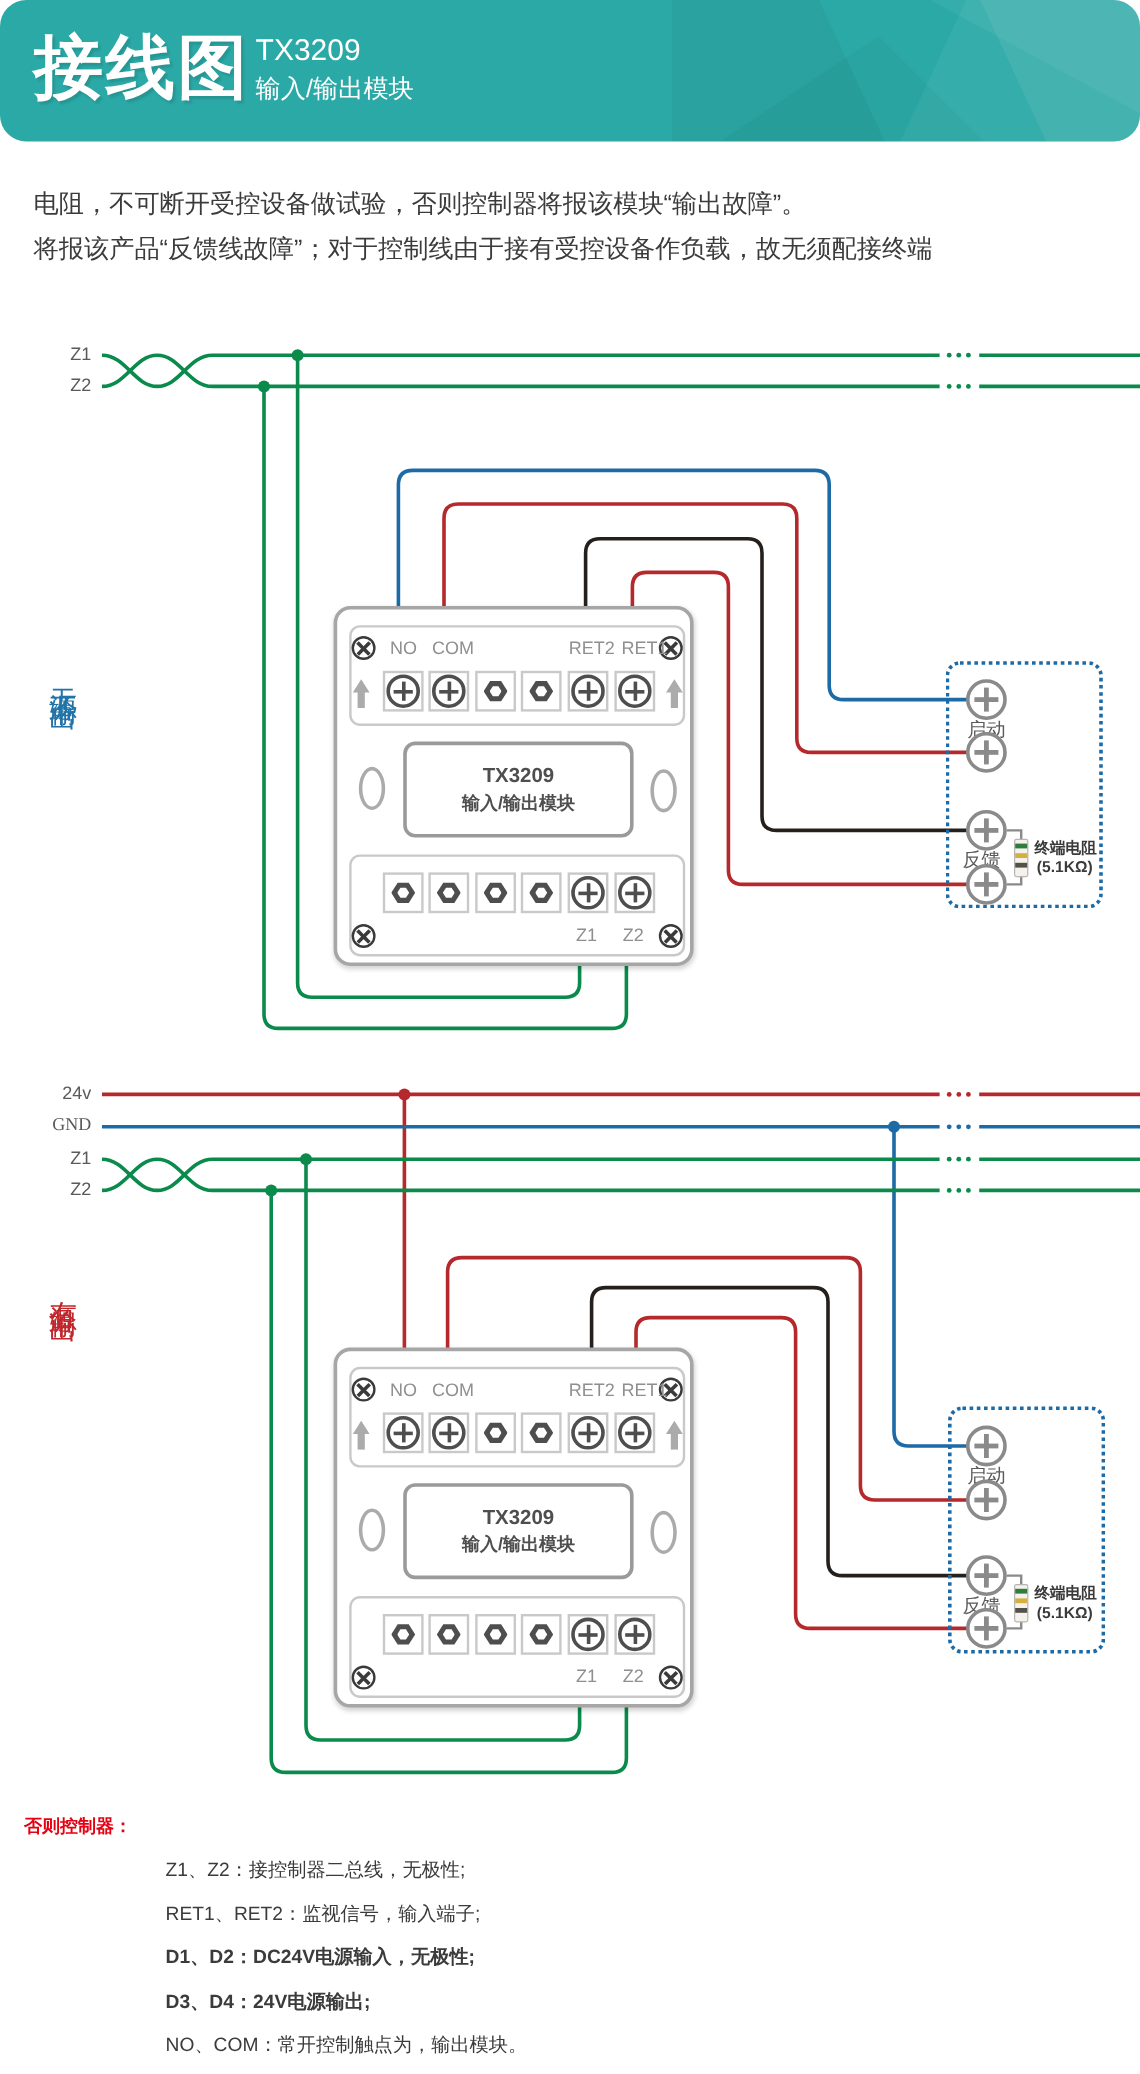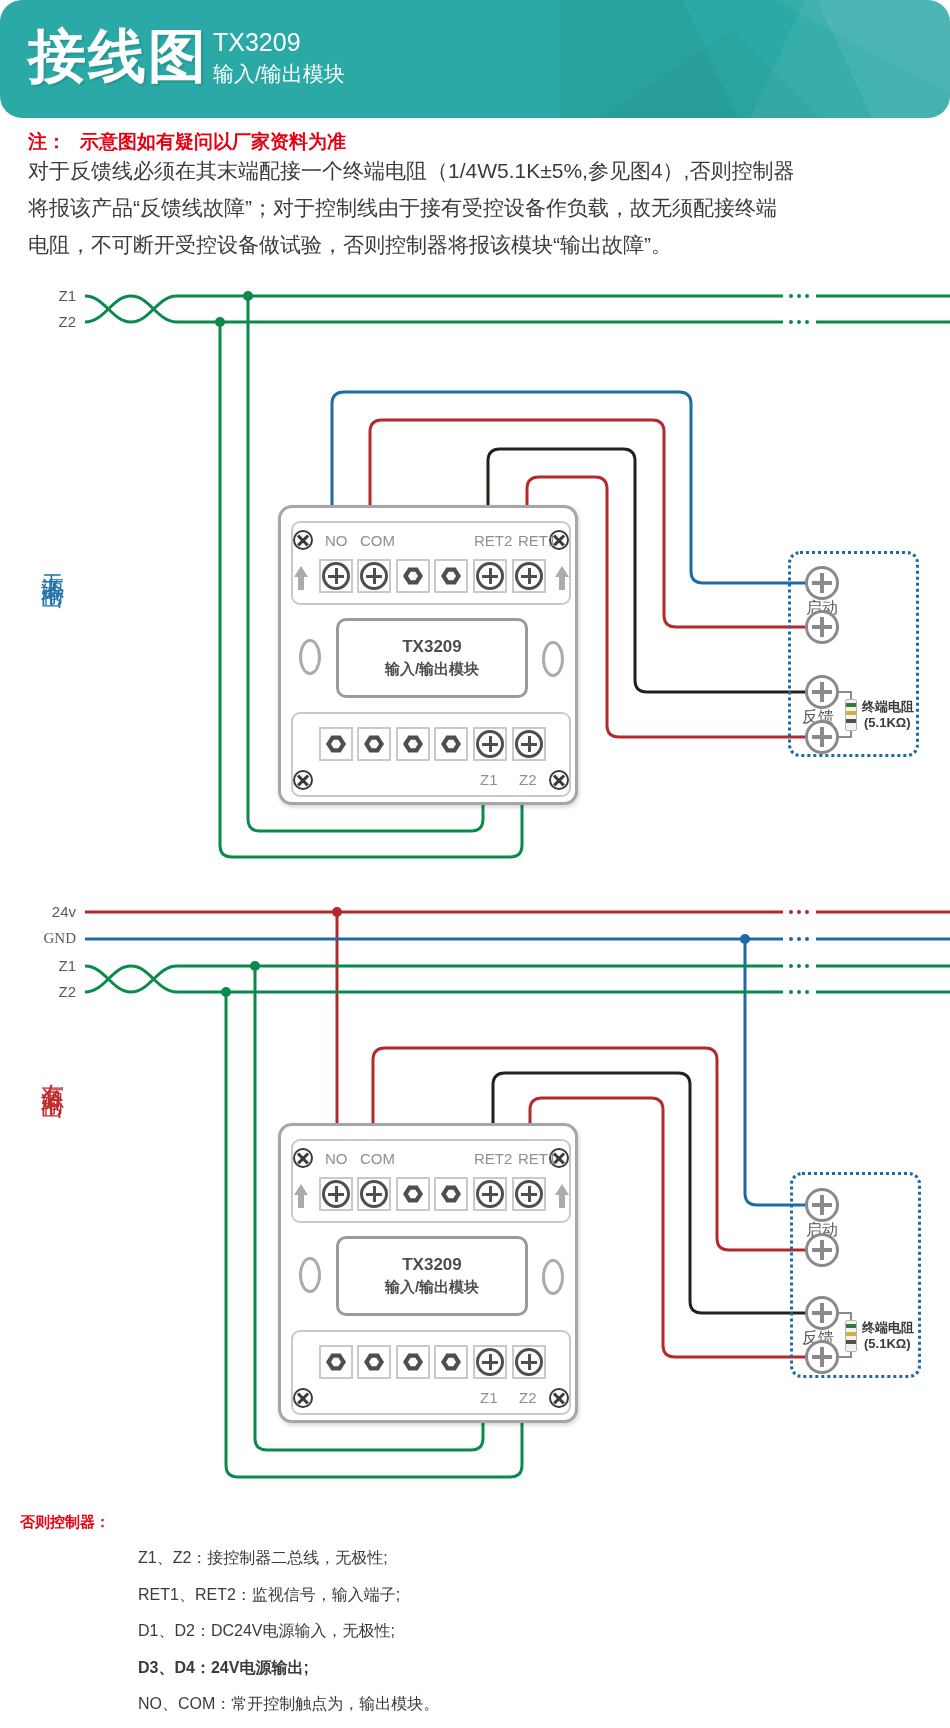--- a/index.html
+++ b/index.html
@@ -80,27 +80,23 @@
         linear-gradient(115deg, rgba(255,255,255,0) 55%, rgba(255,255,255,0.05) 55.2%),
         linear-gradient(245deg, rgba(0,40,40,0) 60%, rgba(0,40,40,0.05) 60.2%),
         linear-gradient(65deg, rgba(255,255,255,0) 70%, rgba(255,255,255,0.07) 70.2%);"></div>
     <div class="poly" style="left:700px;top:0;width:250px;height:118px;clip-path:polygon(30% 0,100% 0,100% 80%);background:rgba(255,255,255,0.05);"></div>
     <div class="poly" style="left:600px;top:30px;width:220px;height:88px;clip-path:polygon(0 100%,60% 0,100% 100%);background:rgba(0,50,50,0.04);"></div>
     <div class="hdr-title">接线图</div>
     <div class="hdr-model">TX3209</div>
     <div class="hdr-sub">输入/输出模块</div>
   </div>
 
-  <div class="note-head">
-    <span>注：</span><span class="gap"></span><span>示意图如有疑问以厂家资料为准</span>
-  </div>
   <div class="note-body">
-    <div>对于反馈线必须在其末端配接一个终端电阻（1/4W5.1K±5%,参见图4）,否则控制器</div>
+    <div>电阻，不可断开受控设备做试验，否则控制器将报该模块“输出故障”。</div>
     <div>将报该产品“反馈线故障”；对于控制线由于接有受控设备作负载，故无须配接终端</div>
-    <div>电阻，不可断开受控设备做试验，否则控制器将报该模块“输出故障”。</div>
   </div>
 
   <svg width="950" height="1728" viewBox="0 0 950 1728">
 
     <g stroke="#0A8A4B" stroke-width="3" fill="none">
       <path d="M85,296 C105,296 112,322 131,322 C150,322 157,296 177,296 L783,296"></path>
       <path d="M816,296 L950,296"></path>
       <path d="M85,322 C105,322 112,296 131,296 C150,296 157,322 177,322 L783,322"></path>
       <path d="M816,322 L950,322"></path>
       <path d="M248,296 L248,819 Q248,831 260,831 L471,831 Q483,831 483,819 L483,803"></path>
@@ -354,17 +350,17 @@
       <div class="b1"></div>
       <div class="b2"></div>
       <div class="b3"></div>
     </div>
   <div class="rlab" style="left:862px;top:1319px;">终端电阻</div>
   <div class="rlab" style="left:864px;top:1336px;">(5.1KΩ)</div>
 
   <div class="legend-head">否则控制器：</div>
   <div class="legend-item" style="top:1548px;">Z1、Z2：接控制器二总线，无极性;</div>
   <div class="legend-item" style="top:1585px;">RET1、RET2：监视信号，输入端子;</div>
-  <div class="legend-item" style="top:1621px;">D1、D2：DC24V电源输入，无极性;</div>
+  <div class="legend-item" style="top:1621px;font-weight:bold;">D1、D2：DC24V电源输入，无极性;</div>
   <div class="legend-item" style="top:1658px;font-weight:bold;">D3、D4：24V电源输出;</div>
   <div class="legend-item" style="top:1694px;">NO、COM：常开控制触点为，输出模块。</div>
 
 </div>
 
 </body></html>

